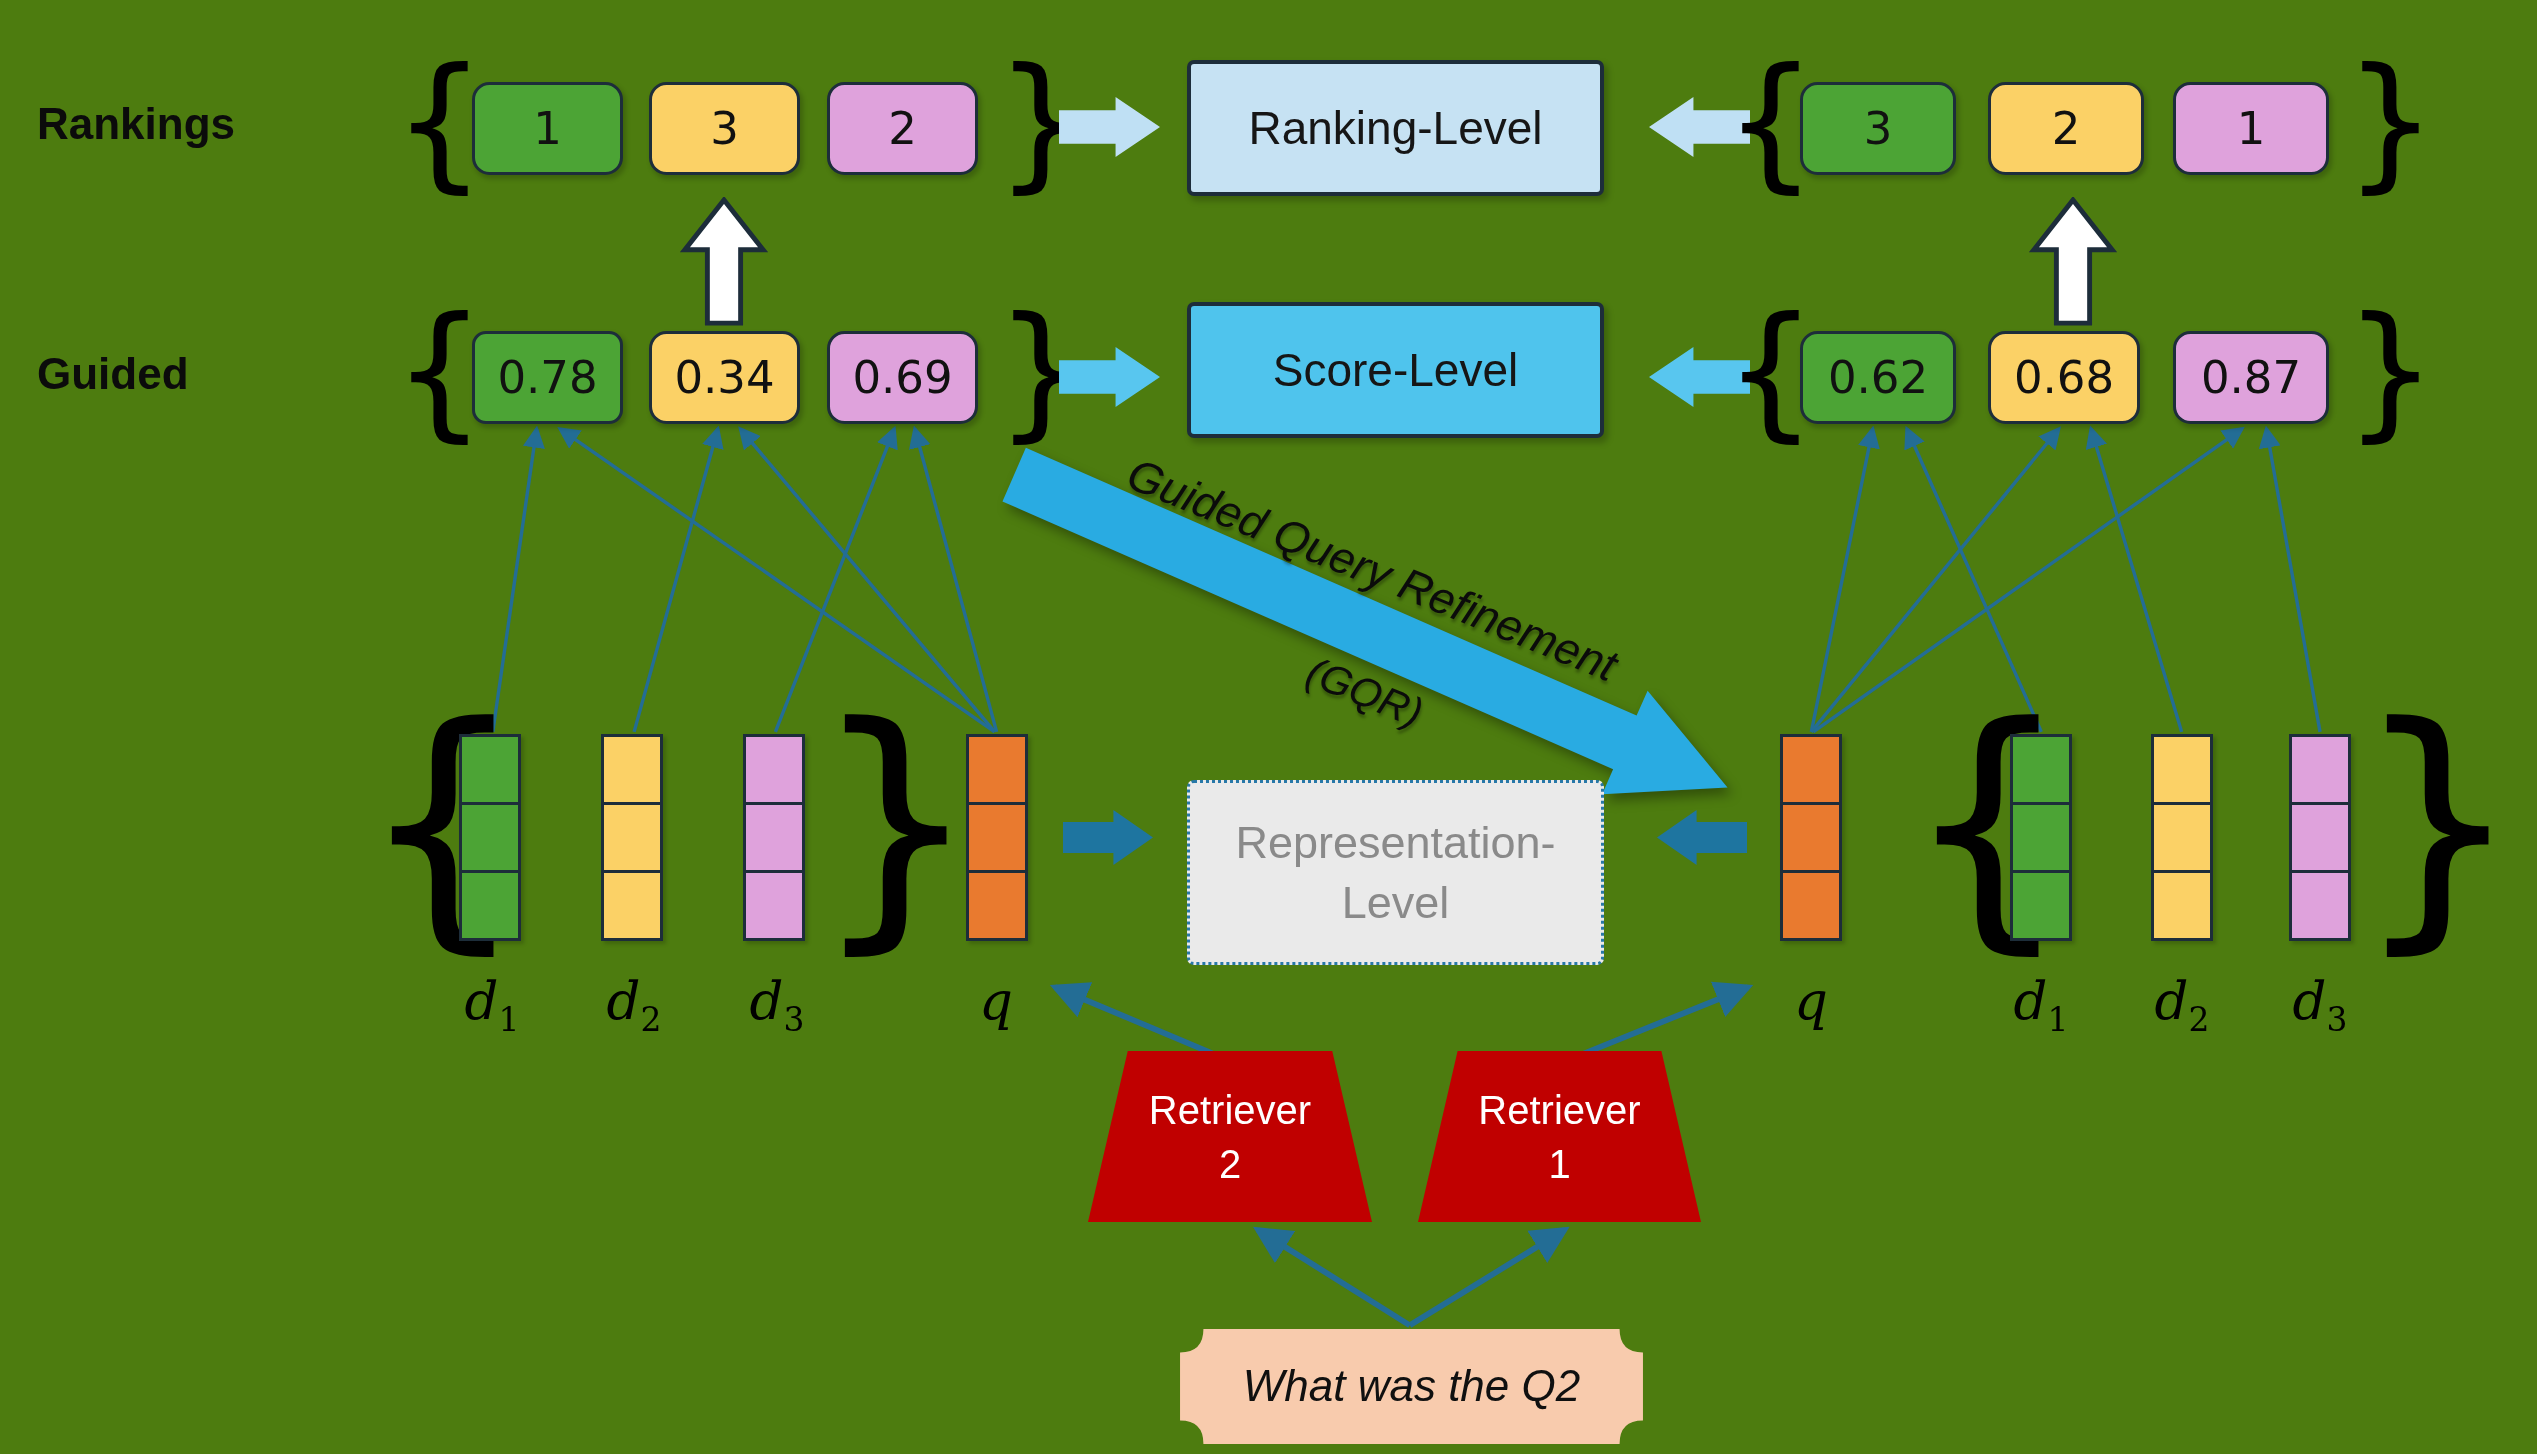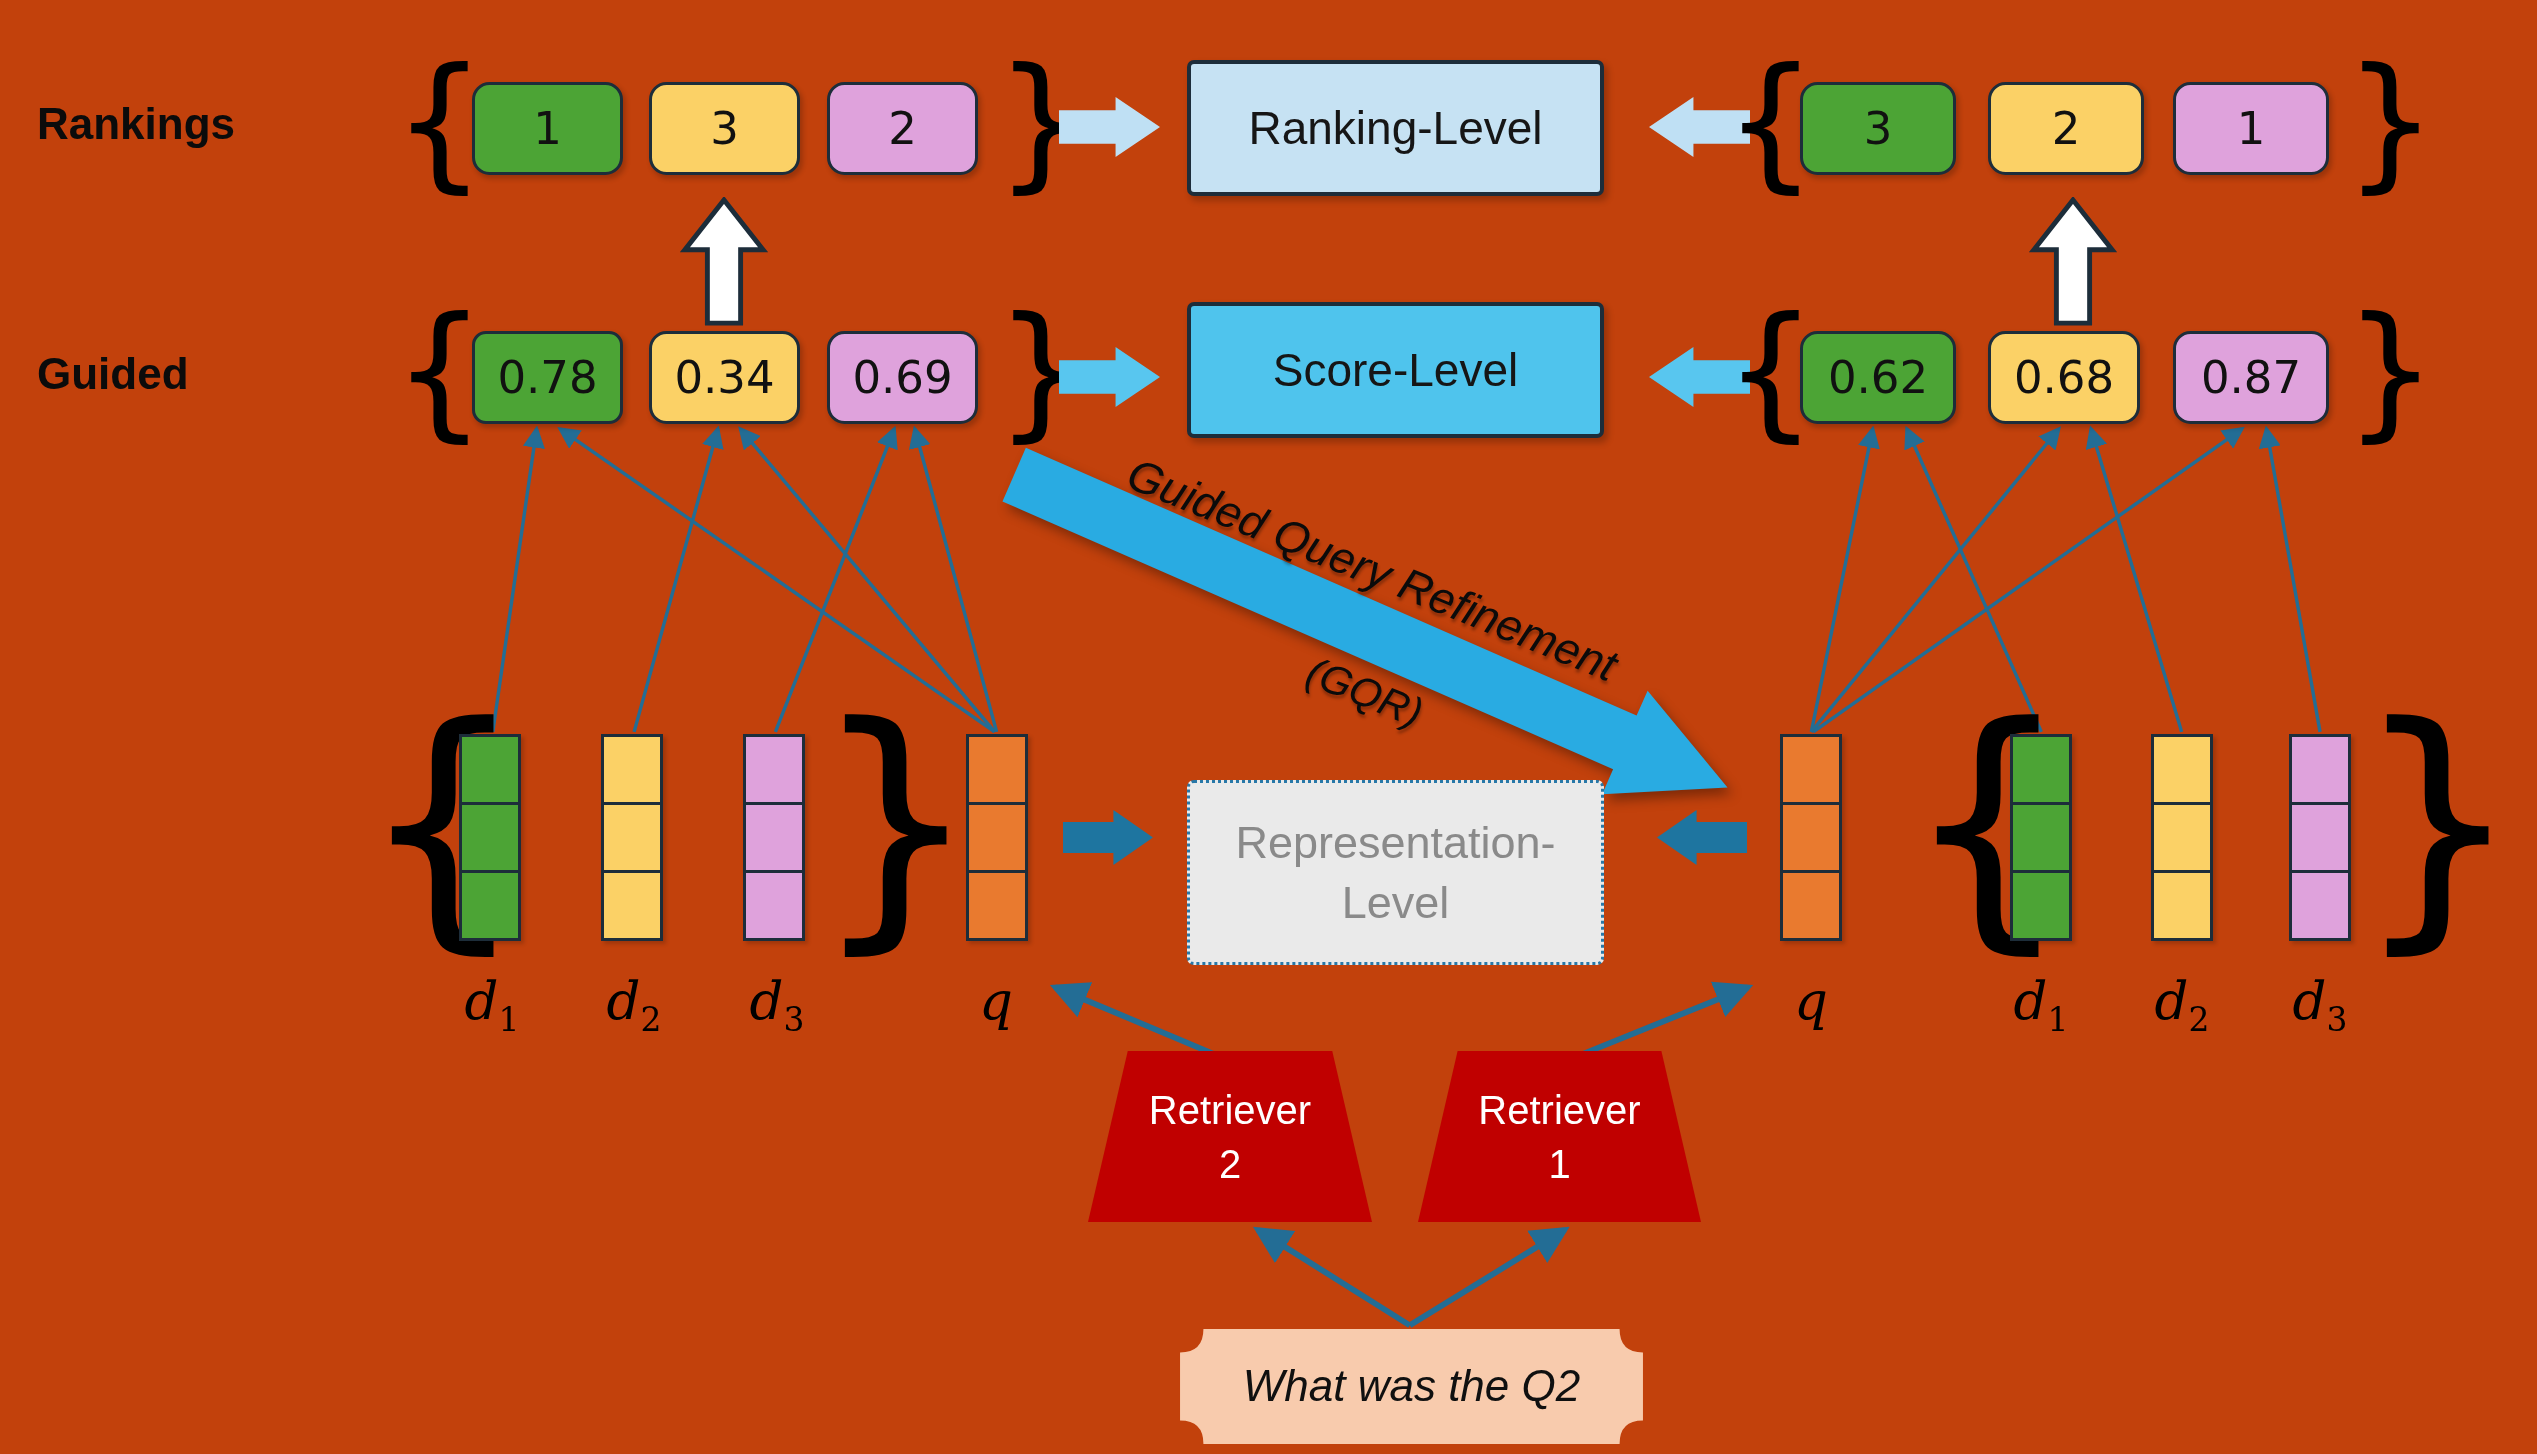--- a/index.html
+++ b/index.html
@@ -1,16 +1,16 @@
 <!DOCTYPE html>
 <html><head>
 <meta charset="utf-8">
 <style>
   html,body{margin:0;padding:0;background:#ffffff;}
-  .canvas{position:relative;width:2538px;height:1454px;background:#c2410c;overflow:hidden;
+  .canvas{position:relative;width:2538px;height:1454px;background:#4d7c0f;overflow:hidden;
           font-family:"Liberation Sans",sans-serif;}
 
   .row-label{position:absolute;font-size:44px;font-weight:700;color:#0b0b0b;}
 
   
   .box{position:absolute;width:151px;height:93px;box-sizing:border-box;
        border:3.9px solid #1d2d3a;border-radius:17.5px;
        display:flex;align-items:center;justify-content:center;
        font-family:"DejaVu Sans",sans-serif;font-size:45px;font-weight:400;color:#111;
        box-shadow:2.9px 3.9px 4.9px rgba(0,0,0,.20);}

